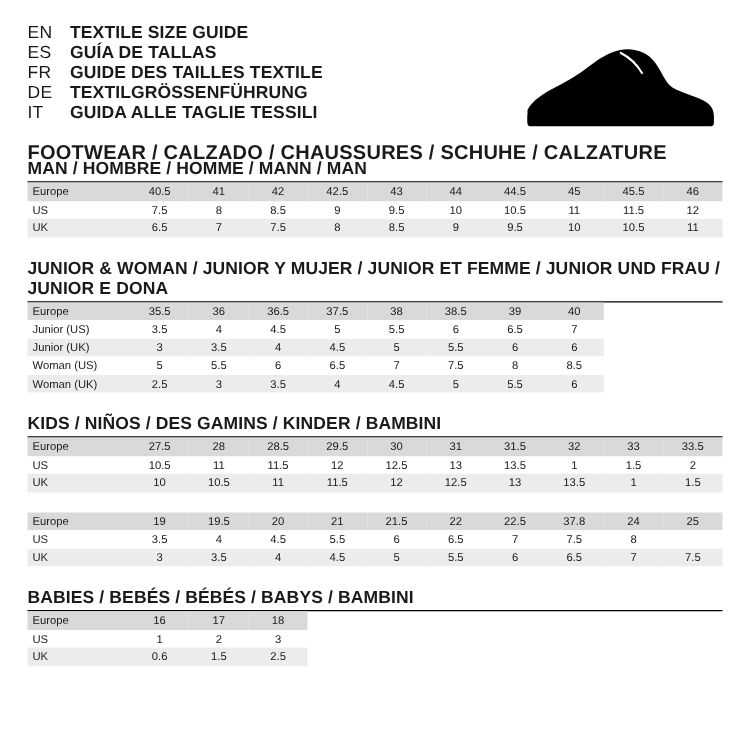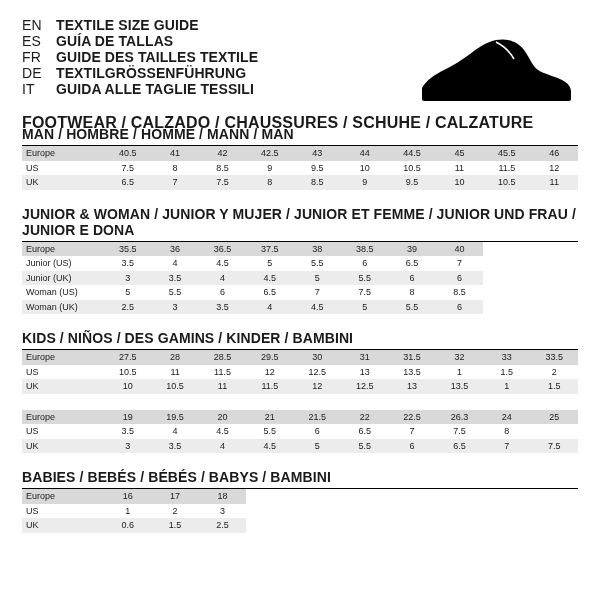--- a/index.html
+++ b/index.html
@@ -312,21 +312,21 @@
           <tbody>
             <tr class="shade">
               <td class="rowlabel">Europe</td>
               <td>19</td>
               <td>19.5</td>
               <td>20</td>
               <td>21</td>
               <td>21.5</td>
               <td>22</td>
               <td>22.5</td>
-              <td>26.3</td>
+              <td>37.8</td>
               <td>24</td>
               <td>25</td>
             </tr>
             <tr>
               <td class="rowlabel">US</td>
               <td>3.5</td>
               <td>4</td>
               <td>4.5</td>
               <td>5.5</td>
               <td>6</td>

